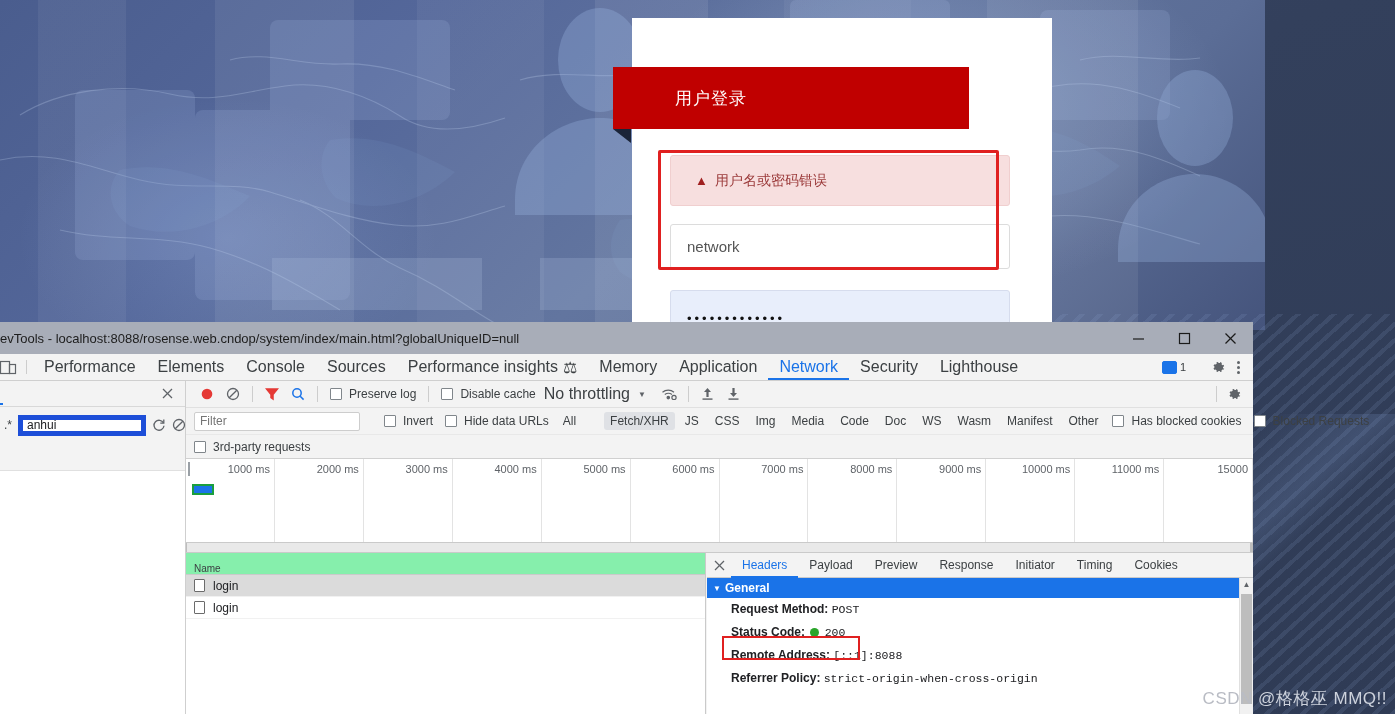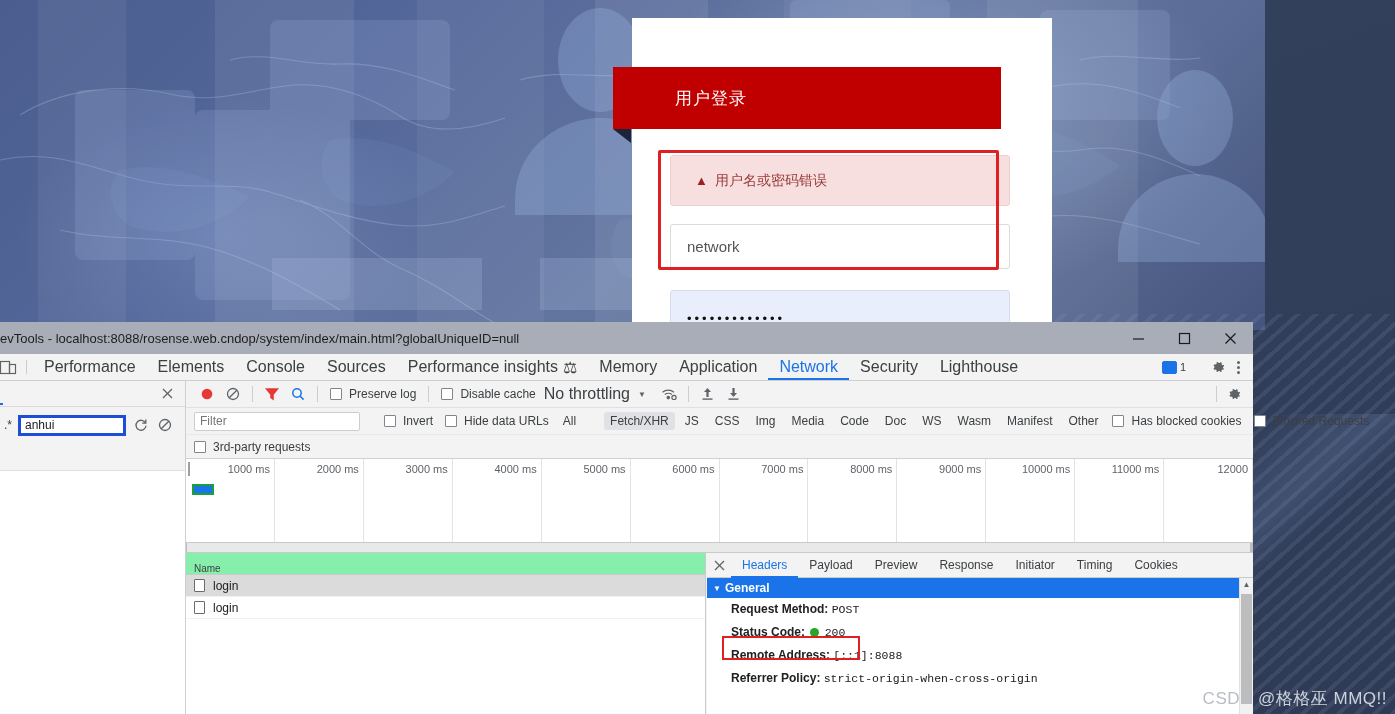--- a/index.html
+++ b/index.html
@@ -47,21 +47,21 @@
     position:absolute; right:0; bottom:0; width:300px; height:300px;
     background: linear-gradient(-42deg, rgba(120,145,195,0) 45%, rgba(130,158,210,.20) 55%, rgba(120,145,195,0) 72%);
   }
   .bg-white-page {
     position:absolute; left:632px; top:18px; width:420px; height:312px;
     background:#ffffff;
   }
 
   
   .login-header {
-    position:absolute; left:613px; top:67px; width:388px; height:62px;
+    position:absolute; left:613px; top:67px; width:356px; height:62px;
     background:#c00000; color:#fff;
     display:flex; align-items:center;
     font-size:17px; letter-spacing:1px;
   }
   .login-header .lh-text { margin-left:62px; }
   .login-header:after {
     content:""; position:absolute; left:0; top:62px;
     border-left:18px solid transparent; border-top:14px solid #1b2438;
   }
   .login-alert {
@@ -127,21 +127,21 @@
   }
   .sp-head { height:26px; border-bottom:1px solid #d8d8d8; display:flex; align-items:center;
              position:relative; }
   .sp-title { font-size:12px; color:#3c4043; margin-left:-6px; box-shadow: inset 0 -2px 0 #1a73e8;
               padding:4px 2px 4px 0; }
   .sp-close { position:absolute; right:10px; top:4px; width:16px; height:16px;
               display:flex; align-items:center; justify-content:center; color:#5f6368; }
   .sp-row { height:30px; display:flex; align-items:center; gap:6px; padding-top:6px; }
   .sp-regex { font-size:12px; color:#3c4043; margin-left:4px; }
   .sp-input {
-    width:108px; height:21px; border:3px solid #1d4ed8; background:#fff;
+    width:128px; height:21px; border:5px solid #1d4ed8; background:#fff;
     font-size:12px; color:#202124; padding:0 4px; outline:none;
     font-family:"Liberation Sans", sans-serif;
   }
   .sp-ico { width:18px; height:18px; display:flex; align-items:center; justify-content:center;
             color:#5f6368; }
   .sp-body { position:absolute; left:0; top:89px; right:0; bottom:0; background:#fff;
              border-top:1px solid #e0e0e0; }
 
   
   .net-toolbar {
@@ -559,21 +559,21 @@
         <div class="ov-tick">
             <span>9000 ms</span>
           </div>
         <div class="ov-tick">
             <span>10000 ms</span>
           </div>
         <div class="ov-tick">
             <span>11000 ms</span>
           </div>
         <div class="ov-tick">
-            <span>12000</span>
+            <span>15000</span>
           </div>
       </div>
       <div class="ov-left-edge"></div>
       <div class="ov-bar"></div>
     </div>
     <div class="ov-footer">
       <div class="handle-l"></div>
       <div class="handle-r"></div>
     </div>
 

